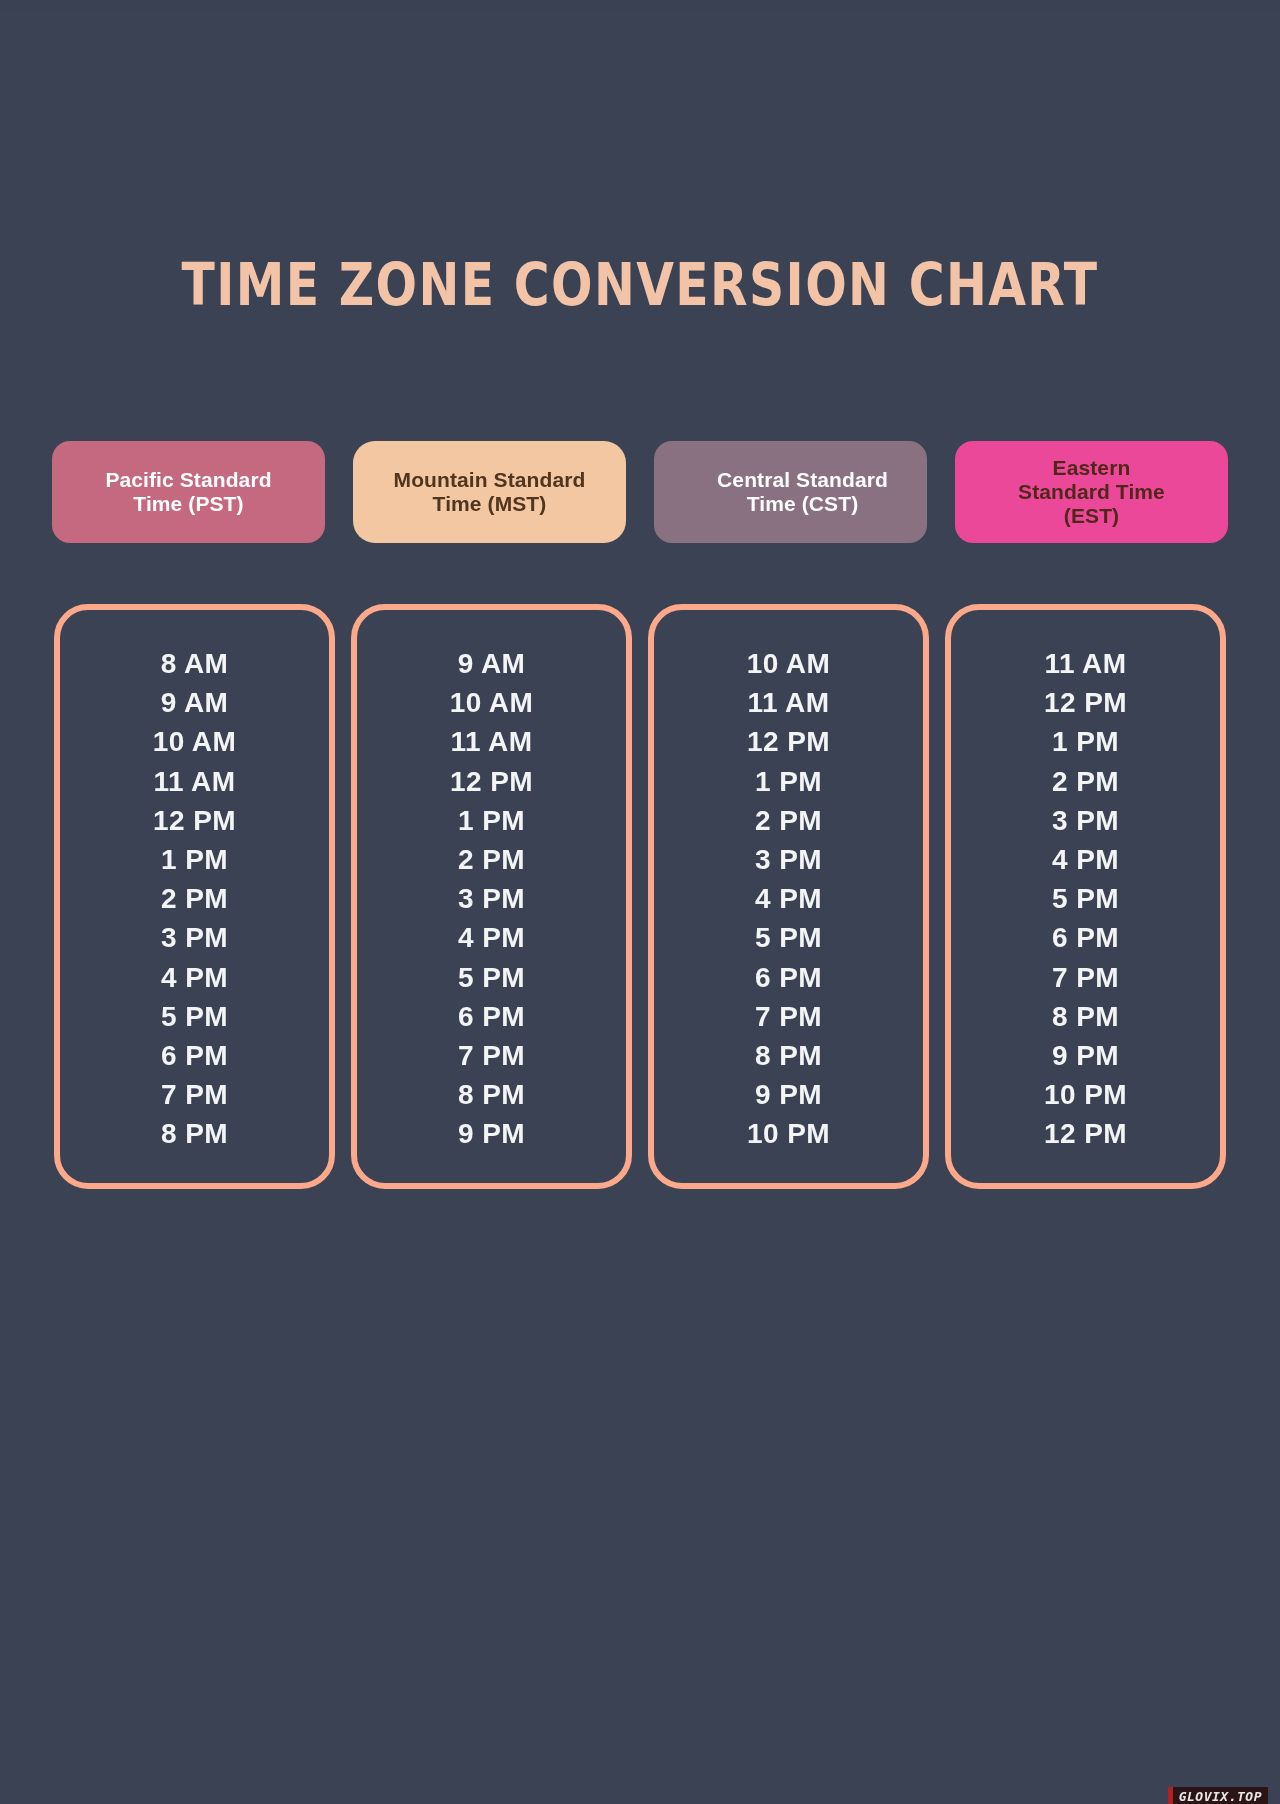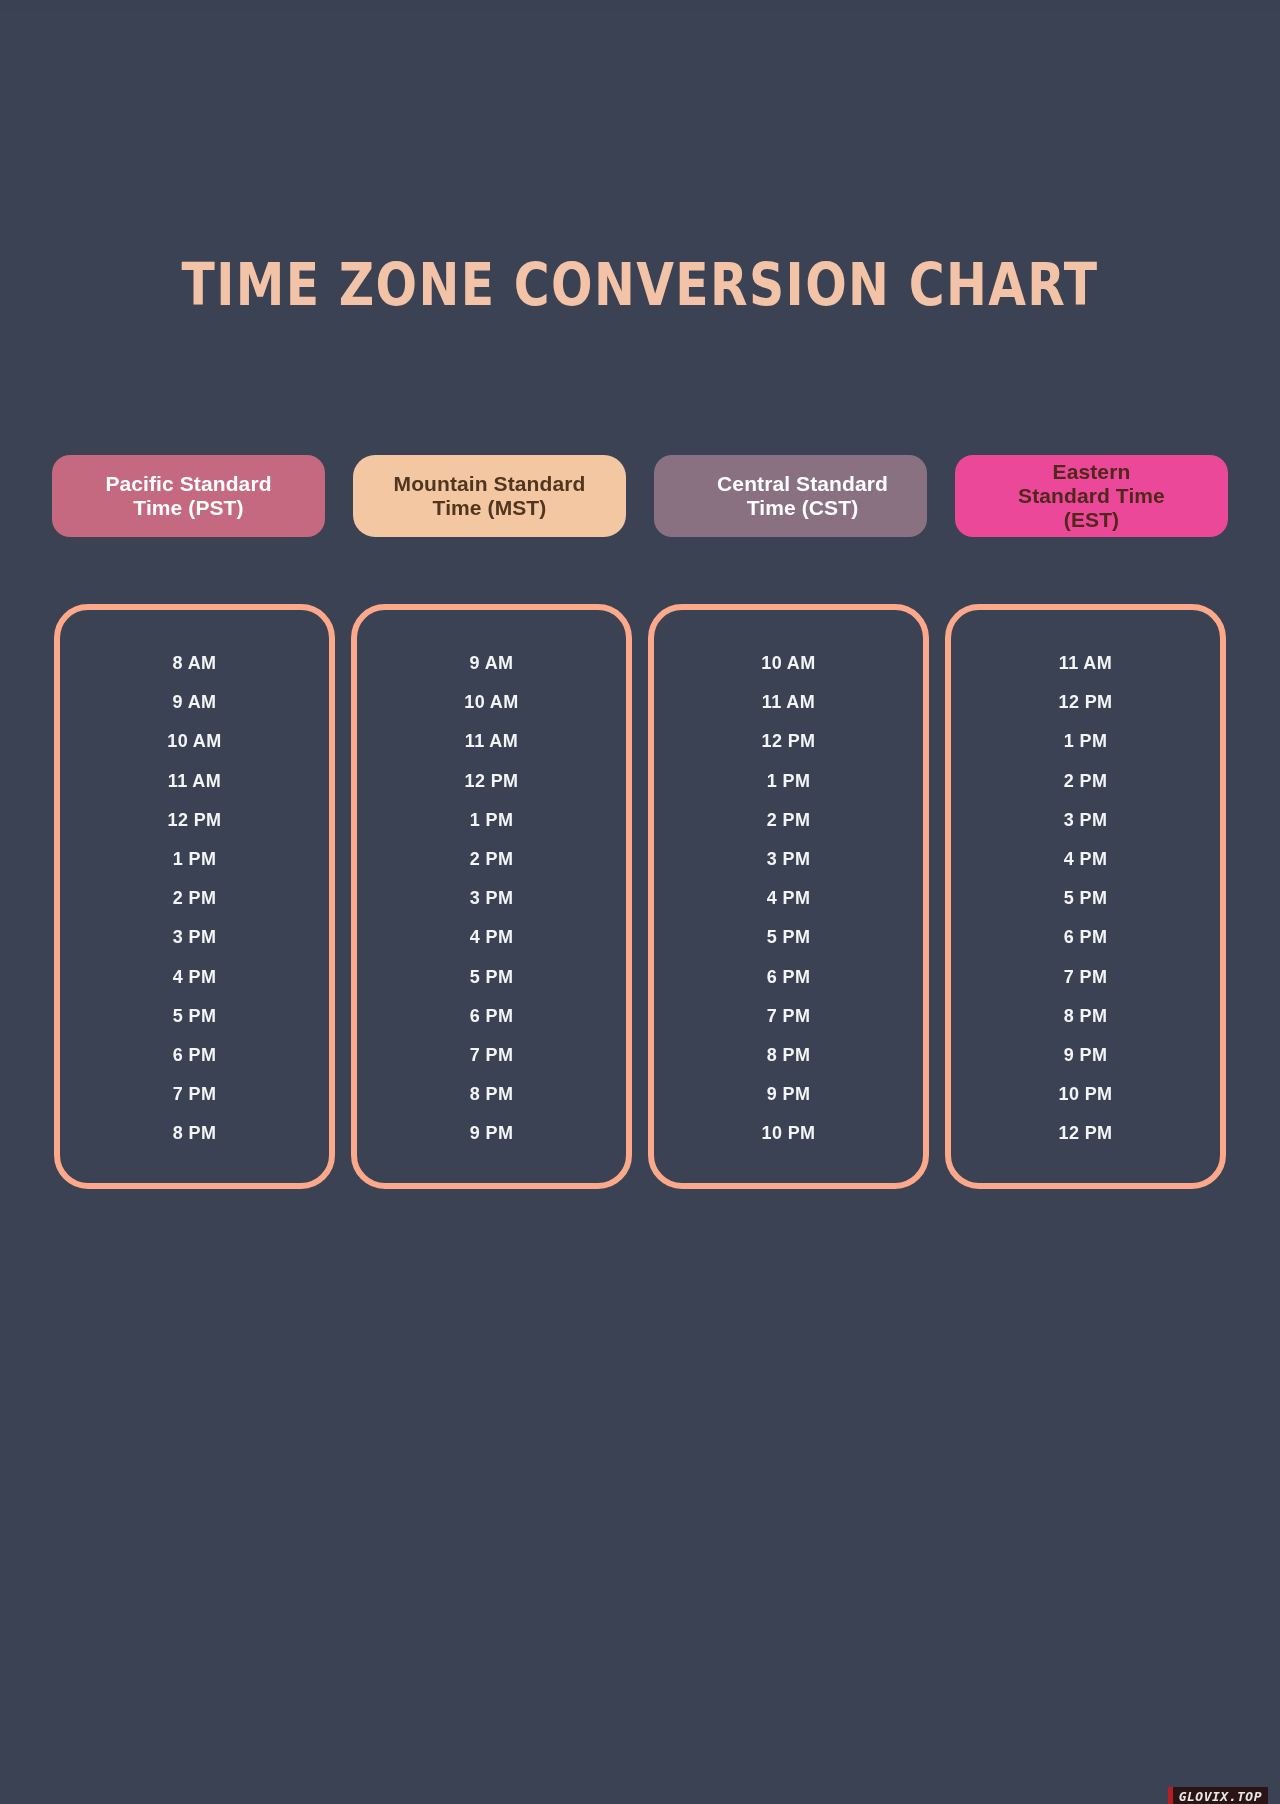--- a/index.html
+++ b/index.html
@@ -41,24 +41,23 @@
     transform-origin: center top;
     white-space: nowrap;
   }
 
   
   .pill-row {
     position: absolute;
     left: 46px;
     top: 429px;
     width: 1188px;
-    height: 82px;
+    height: 102px;
     display: flex;
     gap: 16px;
-    margin-top: 14px;
   }
   .pill-cell {
     width: 25%;
     display: flex;
     align-items: stretch;
     justify-content: center;
     box-sizing: border-box;
     padding: 0 6px;
   }
   .pill {
@@ -104,21 +103,21 @@
     box-sizing: border-box;
     display: flex;
     flex-direction: column;
     align-items: center;
     justify-content: flex-start;
     padding-top: 34px;
   }
   .time-item {
     color: #f3f4f6;
     font-weight: bold;
-    font-size: 18px;
+    font-size: 28px;
     line-height: 39.2px;
     letter-spacing: 0.4px;
     white-space: nowrap;
   }
 
   
   .bottom-strip {
     position: absolute;
     left: 0;
     bottom: 0;

